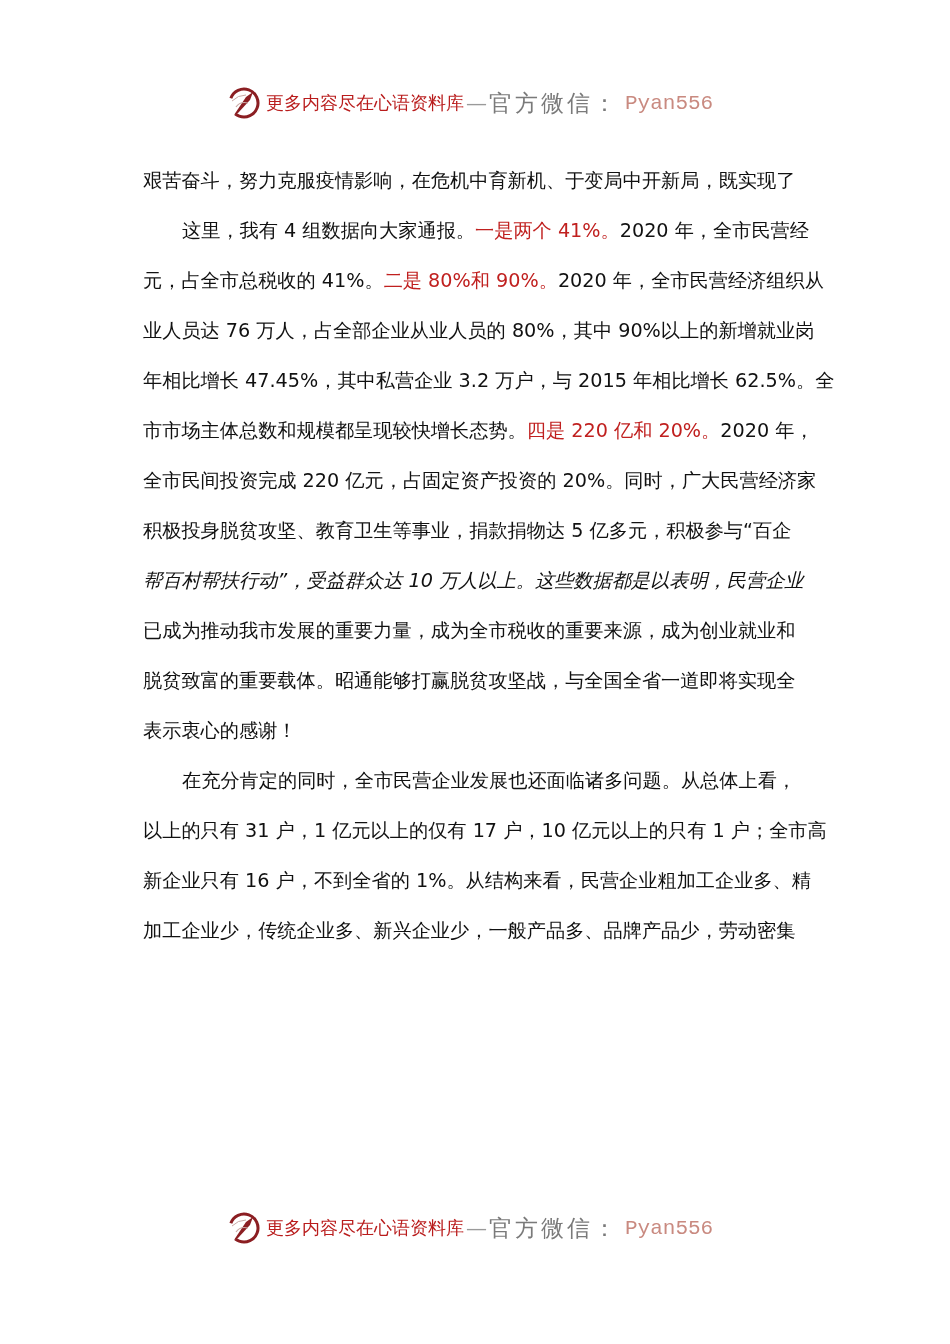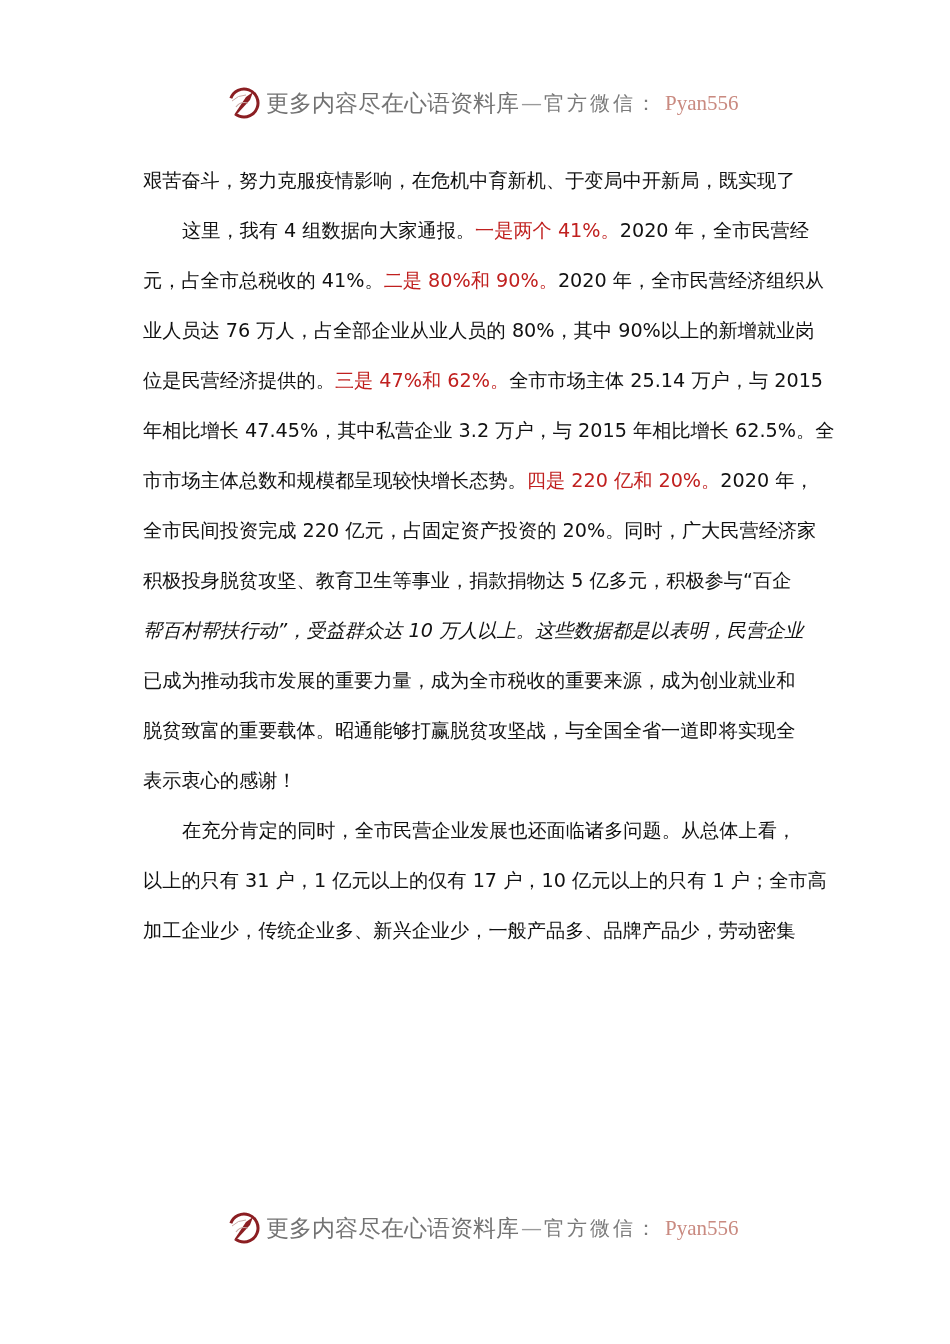--- a/index.html
+++ b/index.html
@@ -26,38 +26,38 @@
     .watermark.top { top: 83px; }
     .watermark.bottom { top: 1208px; }
     .wm-logo {
       width: 36px;
       height: 36px;
       margin-right: 4px;
       flex: 0 0 auto;
     }
     .wm-main {
       font-family: Liberation Sans, sans-serif;
-      font-size: 23px;
-      color: #737373;
+      font-size: 18px;
+      color: #b91c1c;
       letter-spacing: 0px;
     }
     .wm-dash {
       font-size: 21px;
       color: #9a9a9a;
       font-family: "DejaVu Serif", serif;
       margin: 0 2px;
     }
     .wm-label {
       font-family: "DejaVu Serif", "Liberation Serif", serif;
-      font-size: 20px;
+      font-size: 23px;
       color: #7a7a7a;
       letter-spacing: 3px;
     }
     .wm-id {
-      font-family: Liberation Serif, serif;
+      font-family: Liberation Mono, monospace;
       font-size: 21px;
       color: #c98a80;
       margin-left: 6px;
     }
     .content {
       position: absolute;
       left: 143px;
       top: 156px;
       width: 665px;
     }
@@ -95,33 +95,33 @@
 </div>
 
 <div class="content" id="doc">
     <div class="para">
       <span class="line"><span>艰苦奋斗，努力克服疫情影响，在危机中育新机、于变局中开新局，既实现了</span></span>
     </div>
     <div class="para indent">
       <span class="line"><span>这里，我有 4 组数据向大家通报。</span><span class="hl" style="color: rgb(192, 32, 31); margin-top: 12px;">一是两个 41%。</span><span>2020 年，全市民营经</span></span>
       <span class="line" style="text-indent: 0px;"><span>元，占全市总税收的 41%。</span><span class="hl" style="color: rgb(192, 32, 31);">二是 80%和 90%。</span><span>2020 年，全市民营经济组织从</span></span>
       <span class="line" style="text-indent: 0px;"><span>业人员达 76 万人，占全部企业从业人员的 80%，其中 90%以上的新增就业岗</span></span>
-      <span class="line" style="text-indent: 0px;"><span>位是民营经济提供的。</span><span class="hl" style="color: rgb(192, 32, 31);">三是 47%和 62%。</span><span>全市市场主体 25.14 万户，与 2015</span></span>
       <span class="line" style="text-indent: 0px;"><span>年相比增长 47.45%，其中私营企业 3.2 万户，与 2015 年相比增长 62.5%。全</span></span>
       <span class="line" style="text-indent: 0px;"><span>市市场主体总数和规模都呈现较快增长态势。</span><span class="hl" style="color: rgb(192, 32, 31);">四是 220 亿和 20%。</span><span>2020 年，</span></span>
       <span class="line" style="text-indent: 0px;"><span>全市民间投资完成 220 亿元，占固定资产投资的 20%。同时，广大民营经济家</span></span>
       <span class="line" style="text-indent: 0px;"><span>积极投身脱贫攻坚、教育卫生等事业，捐款捐物达 5 亿多元，积极参与“百企</span></span>
       <span class="line" style="text-indent: 0px; font-style: italic;"><span>帮百村帮扶行动”，受益群众达 10 万人以上。这些数据都是以表明，民营企业</span></span>
       <span class="line" style="text-indent: 0px;"><span>已成为推动我市发展的重要力量，成为全市税收的重要来源，成为创业就业和</span></span>
       <span class="line" style="text-indent: 0px;"><span>脱贫致富的重要载体。昭通能够打赢脱贫攻坚战，与全国全省一道即将实现全</span></span>
       <span class="line" style="text-indent: 0px;"><span>表示衷心的感谢！</span></span>
     </div>
     <div class="para indent">
       <span class="line"><span>在充分肯定的同时，全市民营企业发展也还面临诸多问题。从总体上看，</span></span>
       <span class="line" style="text-indent: 0px;"><span>以上的只有 31 户，1 亿元以上的仅有 17 户，10 亿元以上的只有 1 户；全市高</span></span>
+      <span class="line" style="text-indent: 0px;"><span>新企业只有 16 户，不到全省的 1%。从结构来看，民营企业粗加工企业多、精</span></span>
       <span class="line" style="text-indent: 0px;"><span>加工企业少，传统企业多、新兴企业少，一般产品多、品牌产品少，劳动密集</span></span>
     </div>
   </div>
 
 <div class="watermark bottom">
   <svg class="wm-logo" viewBox="0 0 36 36">
     <circle cx="18" cy="18" r="14" fill="none" stroke="#8b1e22" stroke-width="3" stroke-dasharray="70 20" transform="rotate(200 18 18)"></circle>
     <path d="M8 30 L20 12 L27 7 L24 15 L12 28 Z" fill="#8b1e22"></path>
     <path d="M10 22 Q14 16 22 18" fill="none" stroke="#c9a9a6" stroke-width="1.2"></path>
     <path d="M6 16 Q12 10 20 10" fill="none" stroke="#c9a9a6" stroke-width="1"></path>

